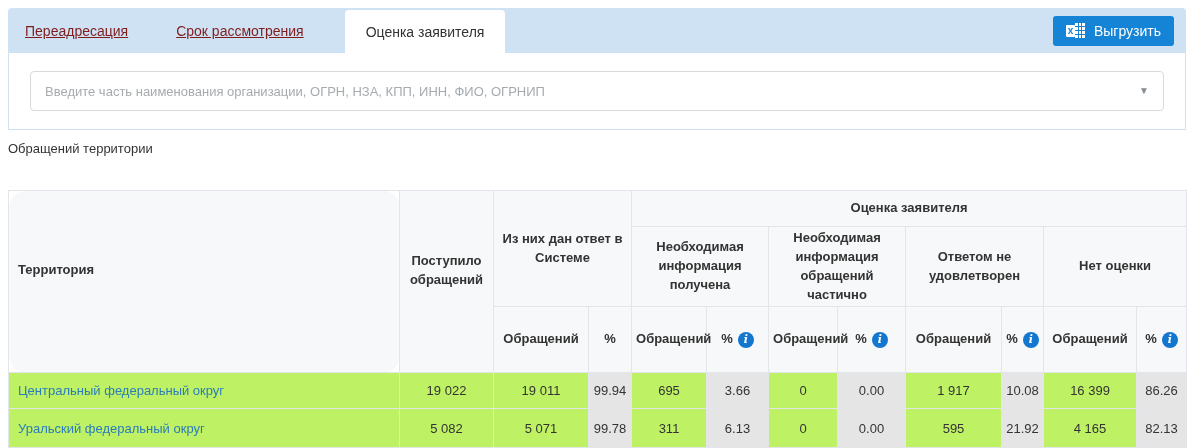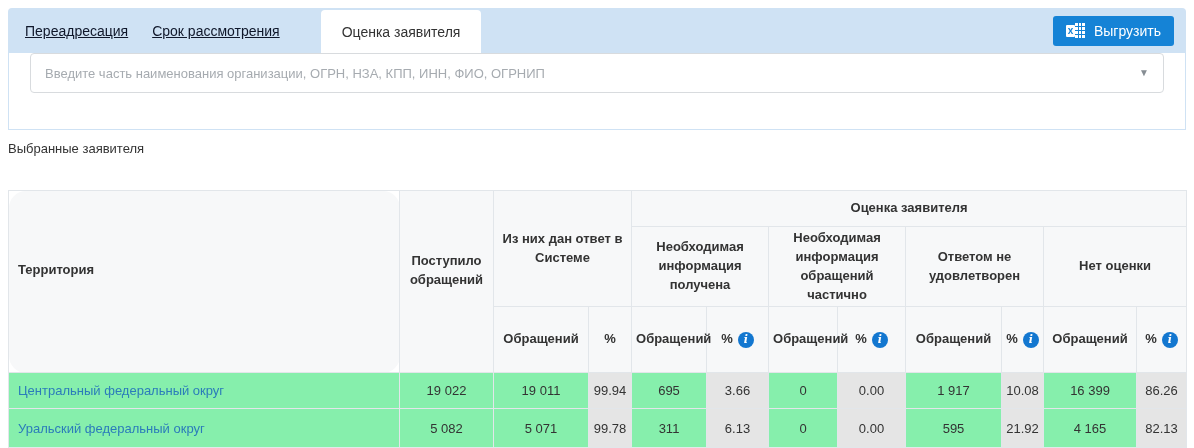--- a/index.html
+++ b/index.html
@@ -7,25 +7,25 @@
     width: 1194px; height: 448px; overflow: hidden; position: relative;
     font-family: "Liberation Sans", sans-serif; color: #333;
     -webkit-font-smoothing: antialiased;
   }
   .panel { position: absolute; left: 8px; top: 8px; width: 1178px; }
   .tabbar {
     position: relative; height: 45px; background: #cfe2f4;
     border-radius: 4px 4px 0 0; display: flex; align-items: center;
   }
   .tab-link {
-    font-size: 14px; color: #0f172a; text-decoration: underline;
+    font-size: 14px; color: #7f1d1d; text-decoration: underline;
     cursor: pointer; white-space: nowrap;
   }
   .tab-link.first { margin-left: 17px; }
-  .tab-link.second { margin-left: 24px; }
+  .tab-link.second { margin-left: 48px; }
   .tab-active {
     margin-left: 41px; align-self: flex-end; height: 43px;
     background: #ffffff; border-radius: 4px 4px 0 0;
     display: flex; align-items: center; padding: 0 21px;
     font-size: 14px; color: #333; white-space: nowrap;
   }
   .export-btn {
     position: absolute; right: 12px; top: 8px; height: 30px;
     background: #1583d6; border: none; border-radius: 3px;
     color: #fff; font-size: 14px; font-family: "Liberation Sans", sans-serif;
@@ -40,21 +40,21 @@
       repeating-linear-gradient(to bottom, transparent 0 3px, #1583d6 3px 4px);
   }
   .xl-x {
     position: absolute; left: 0; top: 2px; width: 9px; height: 12px;
     background: #ffffff; border-radius: 1px; color: #1583d6;
     font-weight: bold; font-size: 10px; line-height: 12px; text-align: center;
   }
   .search-area {
     box-sizing: border-box; width: 1178px; height: 77px; background: #fff;
     border: 1px solid #cfe2f4; border-top: none;
-    display: flex; align-items: flex-start; padding: 0 21px;
+    display: flex; align-items: center; padding: 0 21px;
   }
   .search-wrap { position: relative; flex: 1; }
   .search-input {
     box-sizing: border-box; width: 100%; height: 40px;
     border: 1px solid #d8dbde; border-radius: 4px;
     padding: 0 44px 0 14px; font-size: 13px; color: #333;
     font-family: "Liberation Sans", sans-serif; outline: none;
   }
   .search-input::placeholder { color: #a6abb0; }
   .caret {
@@ -75,21 +75,21 @@
   .report-table thead tr.h1 { height: 36px; }
   .report-table thead tr.h2 { height: 69px; }
   .report-table thead tr.h3 { height: 66px; }
   .report-table thead tr.h3 th { }
   .report-table thead th.span3 { padding-bottom: 24px; }
   .report-table thead th.left { text-align: left; padding-left: 9px; border-radius: 17px; }
   .report-table tbody tr.r1 { height: 36px; }
   .report-table tbody tr.r2 { height: 39px; }
   .report-table tbody td {
     font-size: 13px; color: #333; text-align: center;
-    background: #86efac; white-space: nowrap;
+    background: #bef264; white-space: nowrap;
   }
   .report-table tbody td.pct { background: #e5e5e5; }
   .report-table tbody td.territory { text-align: left; padding-left: 9px; }
   .territory-link { color: #2b7cba; text-decoration: none; cursor: pointer; font-size: 13px; }
   .info-badge {
     display: inline-block; width: 16px; height: 16px; border-radius: 50%;
     background: #1377d0; color: #fff; margin-left: 5px; vertical-align: middle;
     font-family: "DejaVu Serif", serif; font-style: italic; font-weight: bold;
     font-size: 11px; line-height: 16px; text-align: center; cursor: pointer;
   }
@@ -112,21 +112,21 @@
     </button>
   </div>
   <div class="search-area">
     <div class="search-wrap">
       <input class="search-input" type="text" placeholder="Введите часть наименования организации, ОГРН, НЗА, КПП, ИНН, ФИО, ОГРНИП" style="">
       <span class="caret">▼</span>
     </div>
   </div>
 </div>
 
-<div class="section-label">Выбранные заявителя</div>
+<div class="section-label">Обращений территории</div>
 
 <table class="report-table">
   <colgroup>
     <col style="width:391px">
       <col style="width:94px">
       <col style="width:95px">
       <col style="width:43px">
     <col style="width:75px">
       <col style="width:62px">
       <col style="width:69px">

